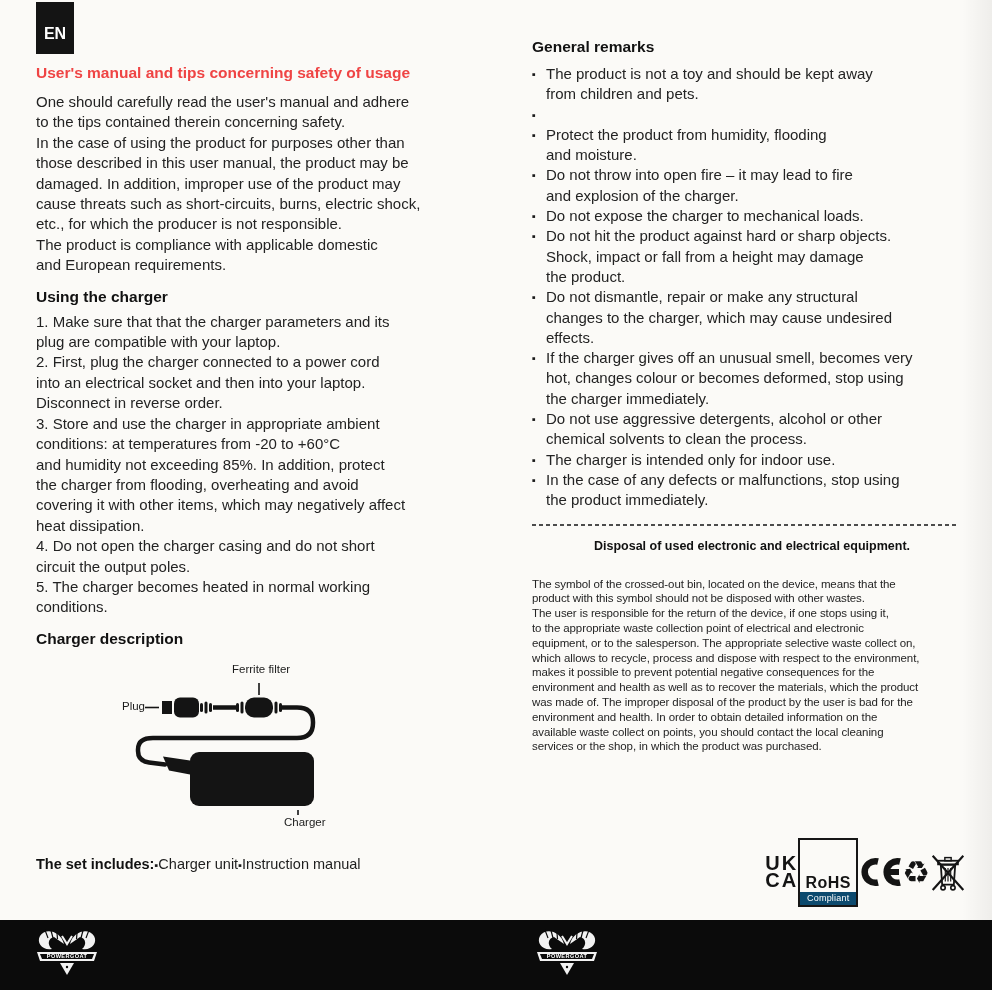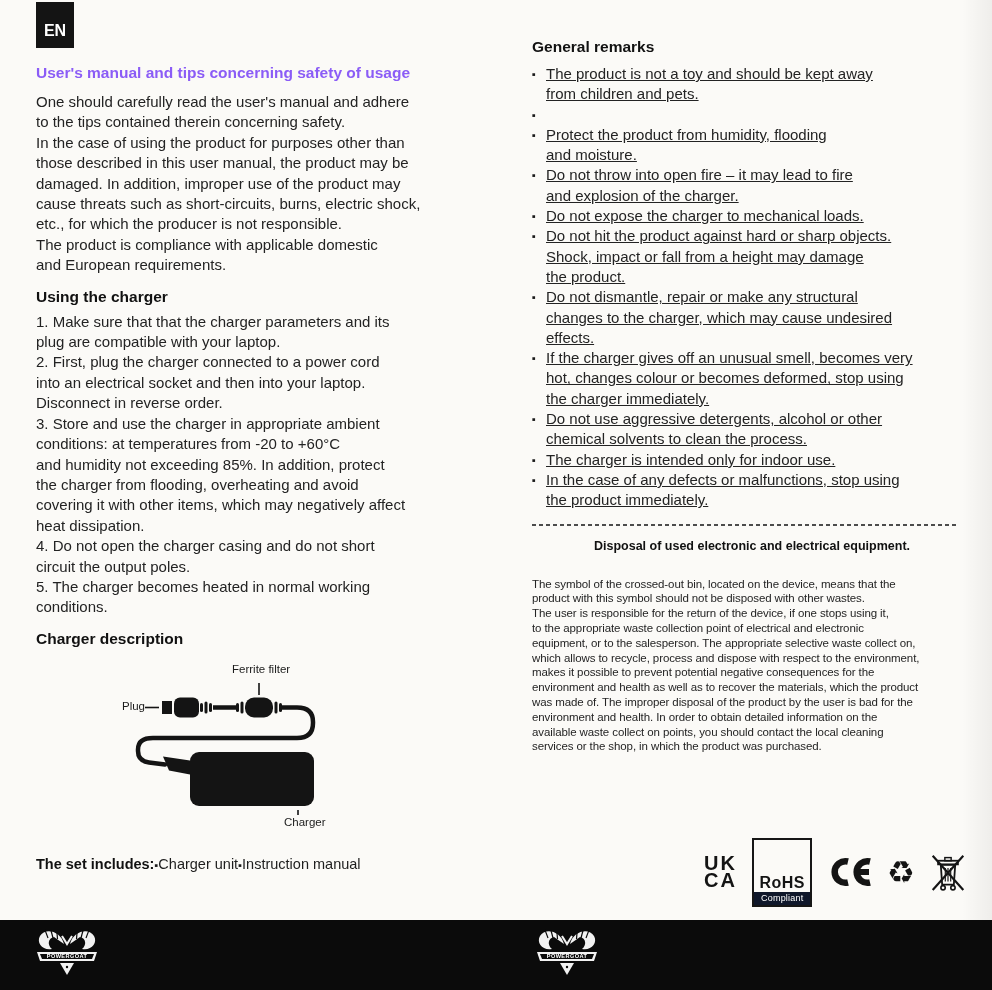--- a/index.html
+++ b/index.html
@@ -8,27 +8,27 @@
     position:relative; width:992px; height:990px;
     background:#fbfaf7; overflow:hidden;
     font-family:"Liberation Sans", sans-serif; color:#222;
   }
   .page::after {
     content:""; position:absolute; top:0; right:0; width:30px; height:920px;
     background:linear-gradient(90deg, rgba(0,0,0,0) 0%, rgba(0,0,0,0.05) 100%);
     pointer-events:none;
   }
   .en-badge {
-    position:absolute; left:36px; top:2px; width:38px; height:46px;
+    position:absolute; left:36px; top:2px; width:38px; height:52px;
     background:#141414; color:#fff; font-weight:bold; font-size:16px;
     display:flex; align-items:center; justify-content:center; padding-top:12px;
   }
   
   .col-left { position:absolute; left:36px; top:64px; width:470px; }
-  .col-left h1 { font-size:15.5px; font-weight:bold; color:#8b5cf6; margin-bottom:10px; }
+  .col-left h1 { font-size:15.5px; font-weight:bold; color:#ef4444; margin-bottom:10px; }
   .body-text { font-size:15px; line-height:20.4px; white-space:pre-line; color:#232323; }
   .col-left h2 { font-size:15.5px; font-weight:bold; color:#111; margin:12px 0 6px; }
   .col-left h2.desc { margin:12px 0 2px; }
 
   .diagram { position:relative; width:400px; height:186px; }
   .diagram svg { position:absolute; left:0; top:0; }
   .diag-label { position:absolute; font-size:11.5px; color:#1c1c1c; white-space:nowrap;padding-left:8px; }
   .lbl-ferrite { left:188px; top:13px; }
   .lbl-plug { left:78px; top:50px; }
   .lbl-charger { left:240px; top:166px; }
@@ -40,37 +40,37 @@
   }
   .set-includes .lbl { font-weight:bold; color:#111; }
   .sq { font-size:11px; line-height:1; position:relative; top:1px; color:#1a1a1a; }
 
   
   .col-right { position:absolute; left:532px; top:38px; width:440px; }
   .col-right h2 { font-size:15.5px; font-weight:bold; color:#111; margin-bottom:8px; }
   ul.remarks { list-style:none; }
   ul.remarks li { display:flex; font-size:15px; line-height:20.3px; color:#232323; }
   ul.remarks li .bullet { width:14px; flex:0 0 14px; font-size:11px; line-height:20.3px; color:#1a1a1a; }
-  ul.remarks li .txt { white-space:pre-line;text-decoration:underline; }
+  ul.remarks li .txt { white-space:pre-line; }
   .dashed-sep {
     margin-top:13px; height:2px; width:424px;
     background:repeating-linear-gradient(90deg,#4c4c4c 0 4px, transparent 4px 7px);
   }
   .disposal-head { font-size:12.5px; font-weight:bold; color:#111; margin:13px 0 24px;text-align:center; }
   .disposal-body { font-size:11.5px; line-height:14.8px; letter-spacing:-0.1px; white-space:pre-line; color:#242424; width:445px; }
 
   
   .cert-row {
     position:absolute; left:704px; top:844px; width:262px; height:56px;
-    display:flex; align-items:center; justify-content:space-between;
+    display:flex; align-items:center; justify-content:flex-end;
   }
   .ukca { font-weight:bold; font-size:20px; line-height:17.5px; letter-spacing:2px; color:#141414; }
   .rohs { width:60px; border:2px solid #161616; text-align:center; background:#fbfaf7; }
   .rohs .rohs-t { font-size:16px; font-weight:bold; color:#141414; line-height:19px; letter-spacing:0.5px;margin-top:33px; }
-  .rohs .rohs-b { background:#0f172a; color:#fff; font-size:9px; line-height:13px; letter-spacing:0.2px; }
+  .rohs .rohs-b { background:#0c4a6e; color:#fff; font-size:9px; line-height:13px; letter-spacing:0.2px; }
   .recycle-glyph { font-size:31px; color:#141414; line-height:1; }
 
   
   .bottom-bar { position:absolute; left:0; top:920px; width:992px; height:70px; background:#0b0b0b; }
   .goat-logo { position:absolute; top:7px; width:62px; height:50px; }
   .goat-1 { left:36px; }
   .goat-2 { left:536px; }
 </style>
 </head>
 <body>

